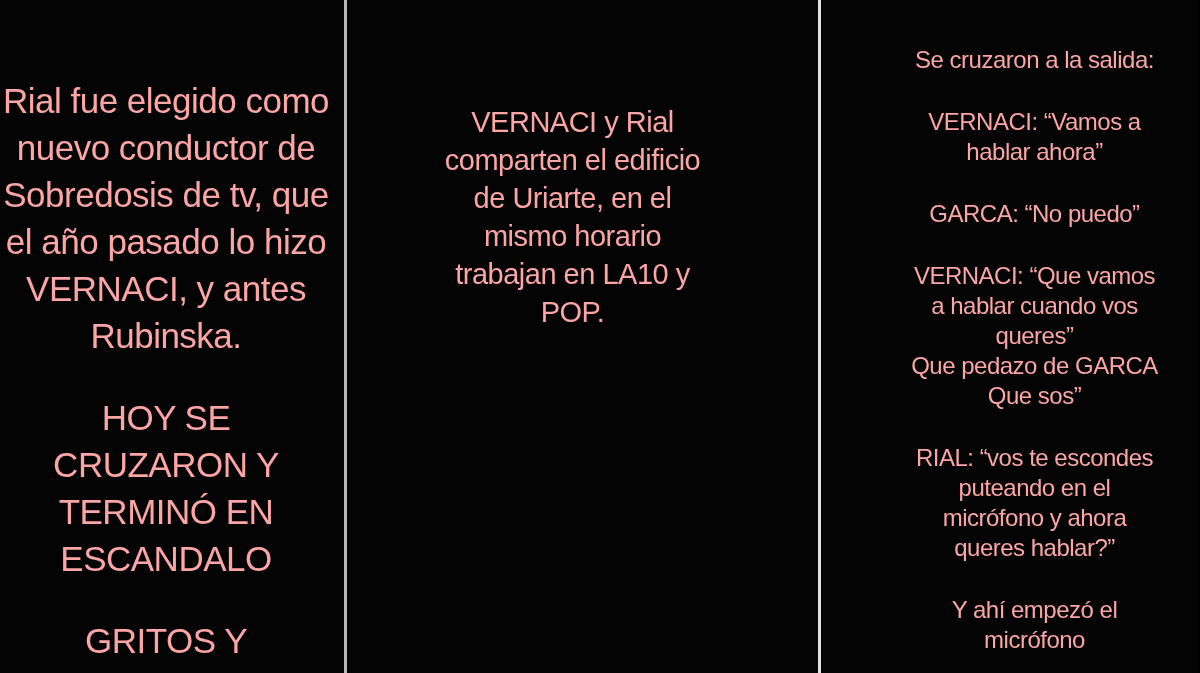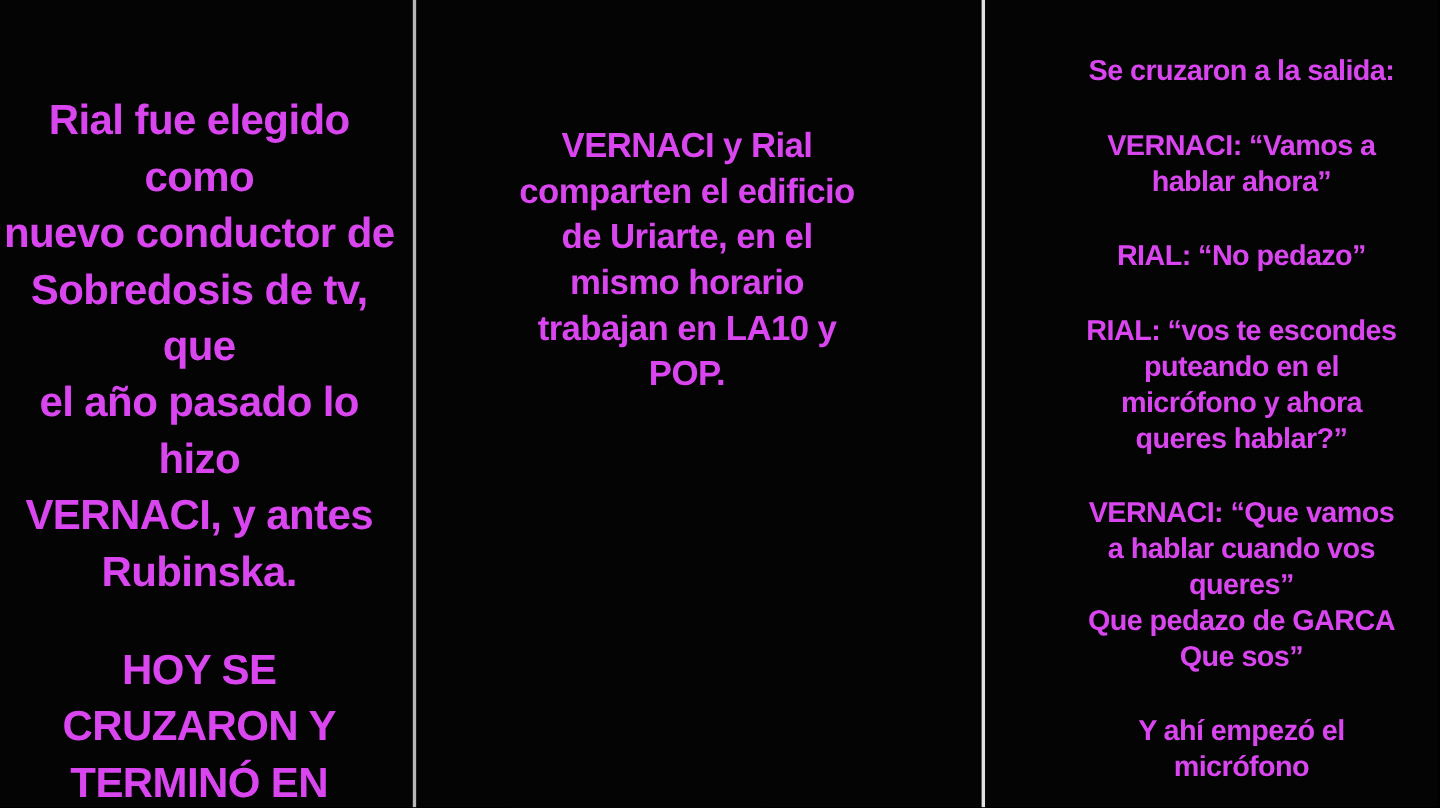--- a/index.html
+++ b/index.html
@@ -11,22 +11,22 @@
     position: relative;
     width: 1200px;
     height: 673px;
     background: #000;
     overflow: hidden;
     display: flex;
     font-family: "Liberation Sans", sans-serif;
   }
   .panel {
     background: #040404;
-    color: #d946ef;
-    font-weight: 700;
+    color: #fca5a5;
+    font-weight: 400;
     text-align: center;
     box-sizing: border-box;
     overflow: hidden;
   }
   .block {
     white-space: pre-line;
     letter-spacing: -0.5px;
   }
   
   .panel-left {
@@ -94,27 +94,27 @@
 trabajan en LA10 y
 POP.</div>
   </div>
 
   <div class="divider divider-2"></div>
 
   <div class="panel panel-right">
     <div class="block">Se cruzaron a la salida:</div>
     <div class="block">VERNACI: “Vamos a
 hablar ahora”</div>
-    <div class="block">RIAL: “No pedazo”</div>
-    <div class="block block-spacer-lg">RIAL: “vos te escondes
-puteando en el
-micrófono y ahora
-queres hablar?”</div>
+    <div class="block">GARCA: “No puedo”</div>
     <div class="block">VERNACI: “Que vamos
 a hablar cuando vos
 queres”
 Que pedazo de GARCA
 Que sos”</div>
+    <div class="block block-spacer-lg">RIAL: “vos te escondes
+puteando en el
+micrófono y ahora
+queres hablar?”</div>
     <div class="block block-spacer-sm">Y ahí empezó el
 micrófono</div>
   </div>
 
 </div>
 
 </body></html>

